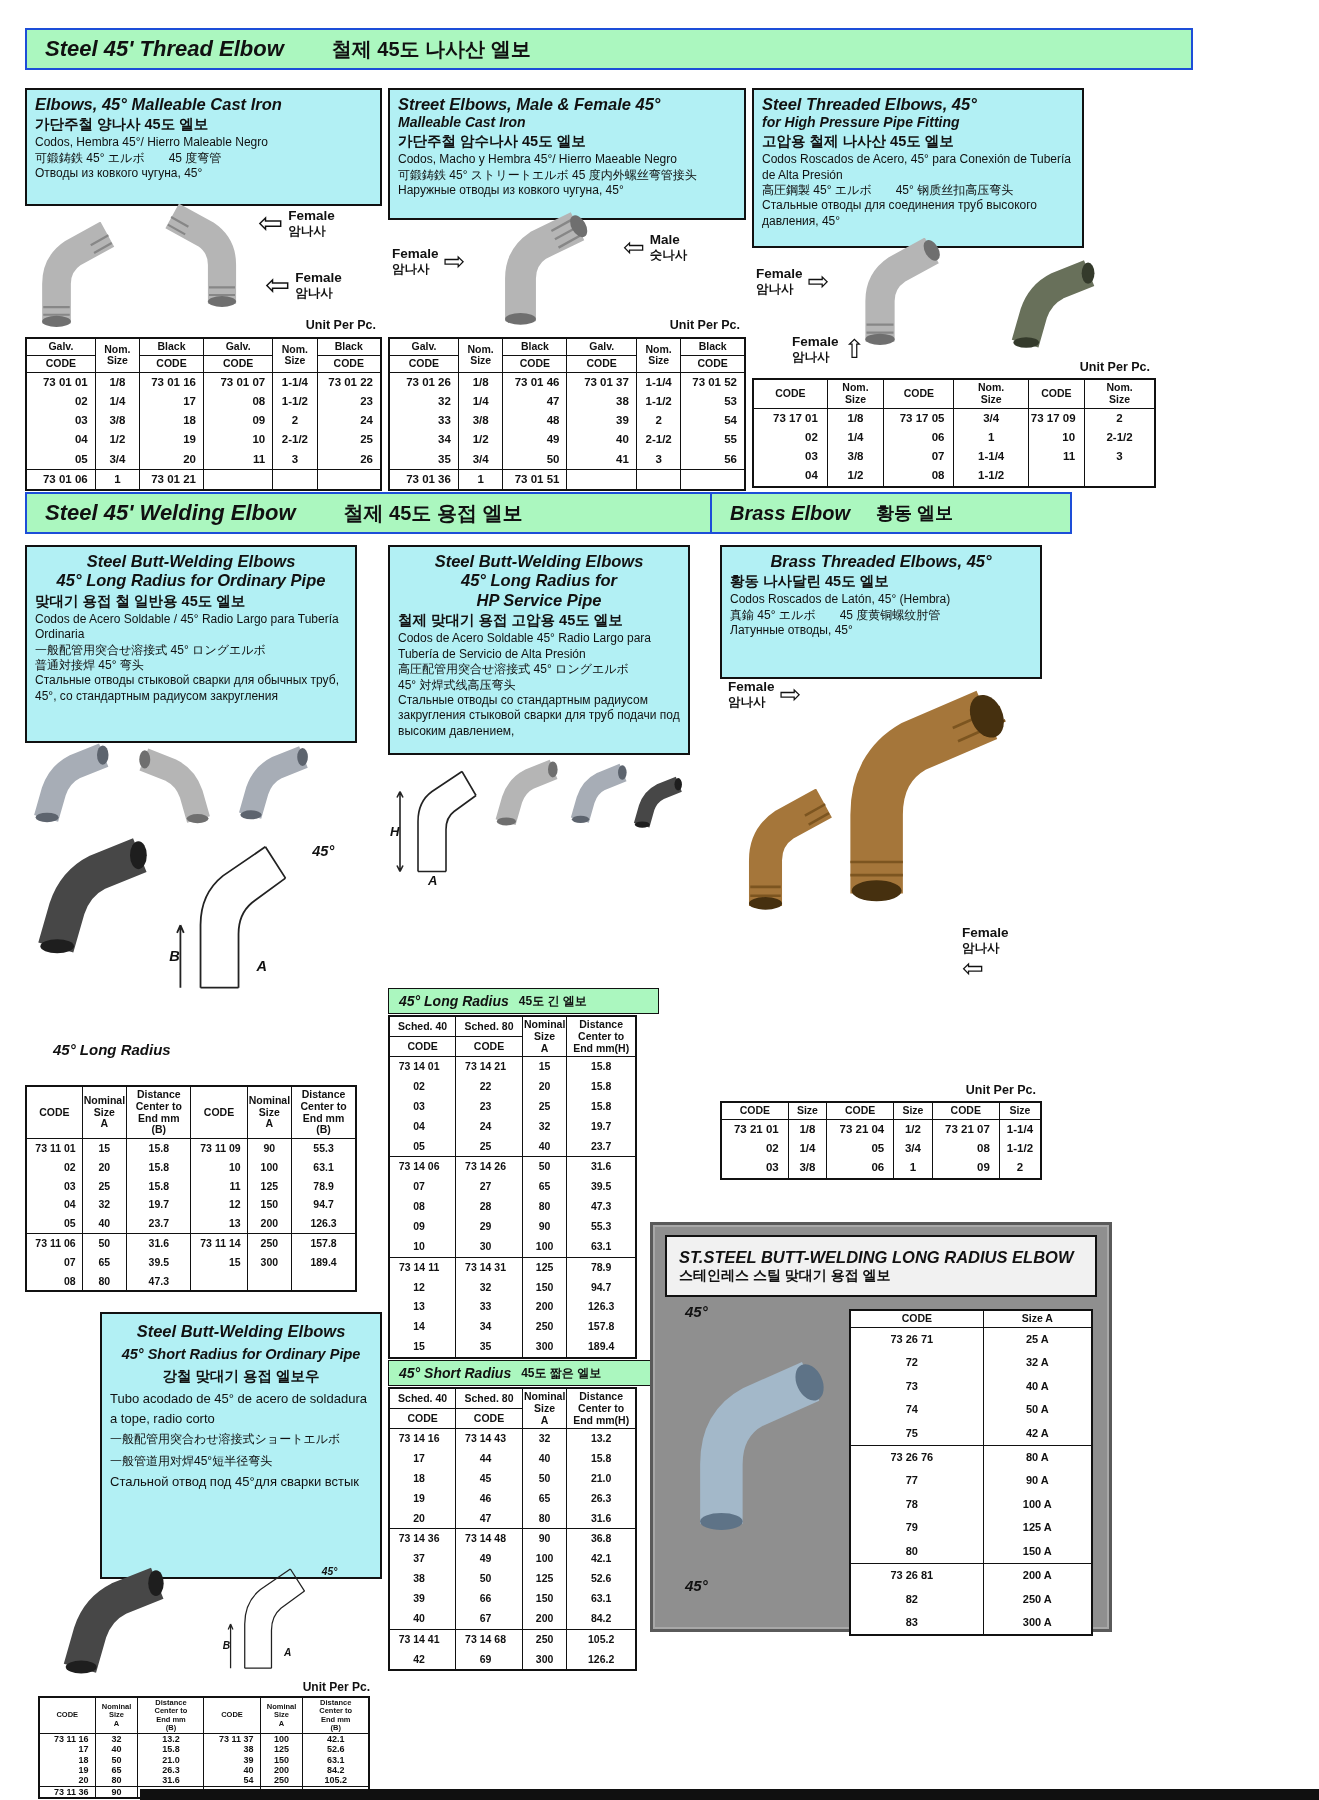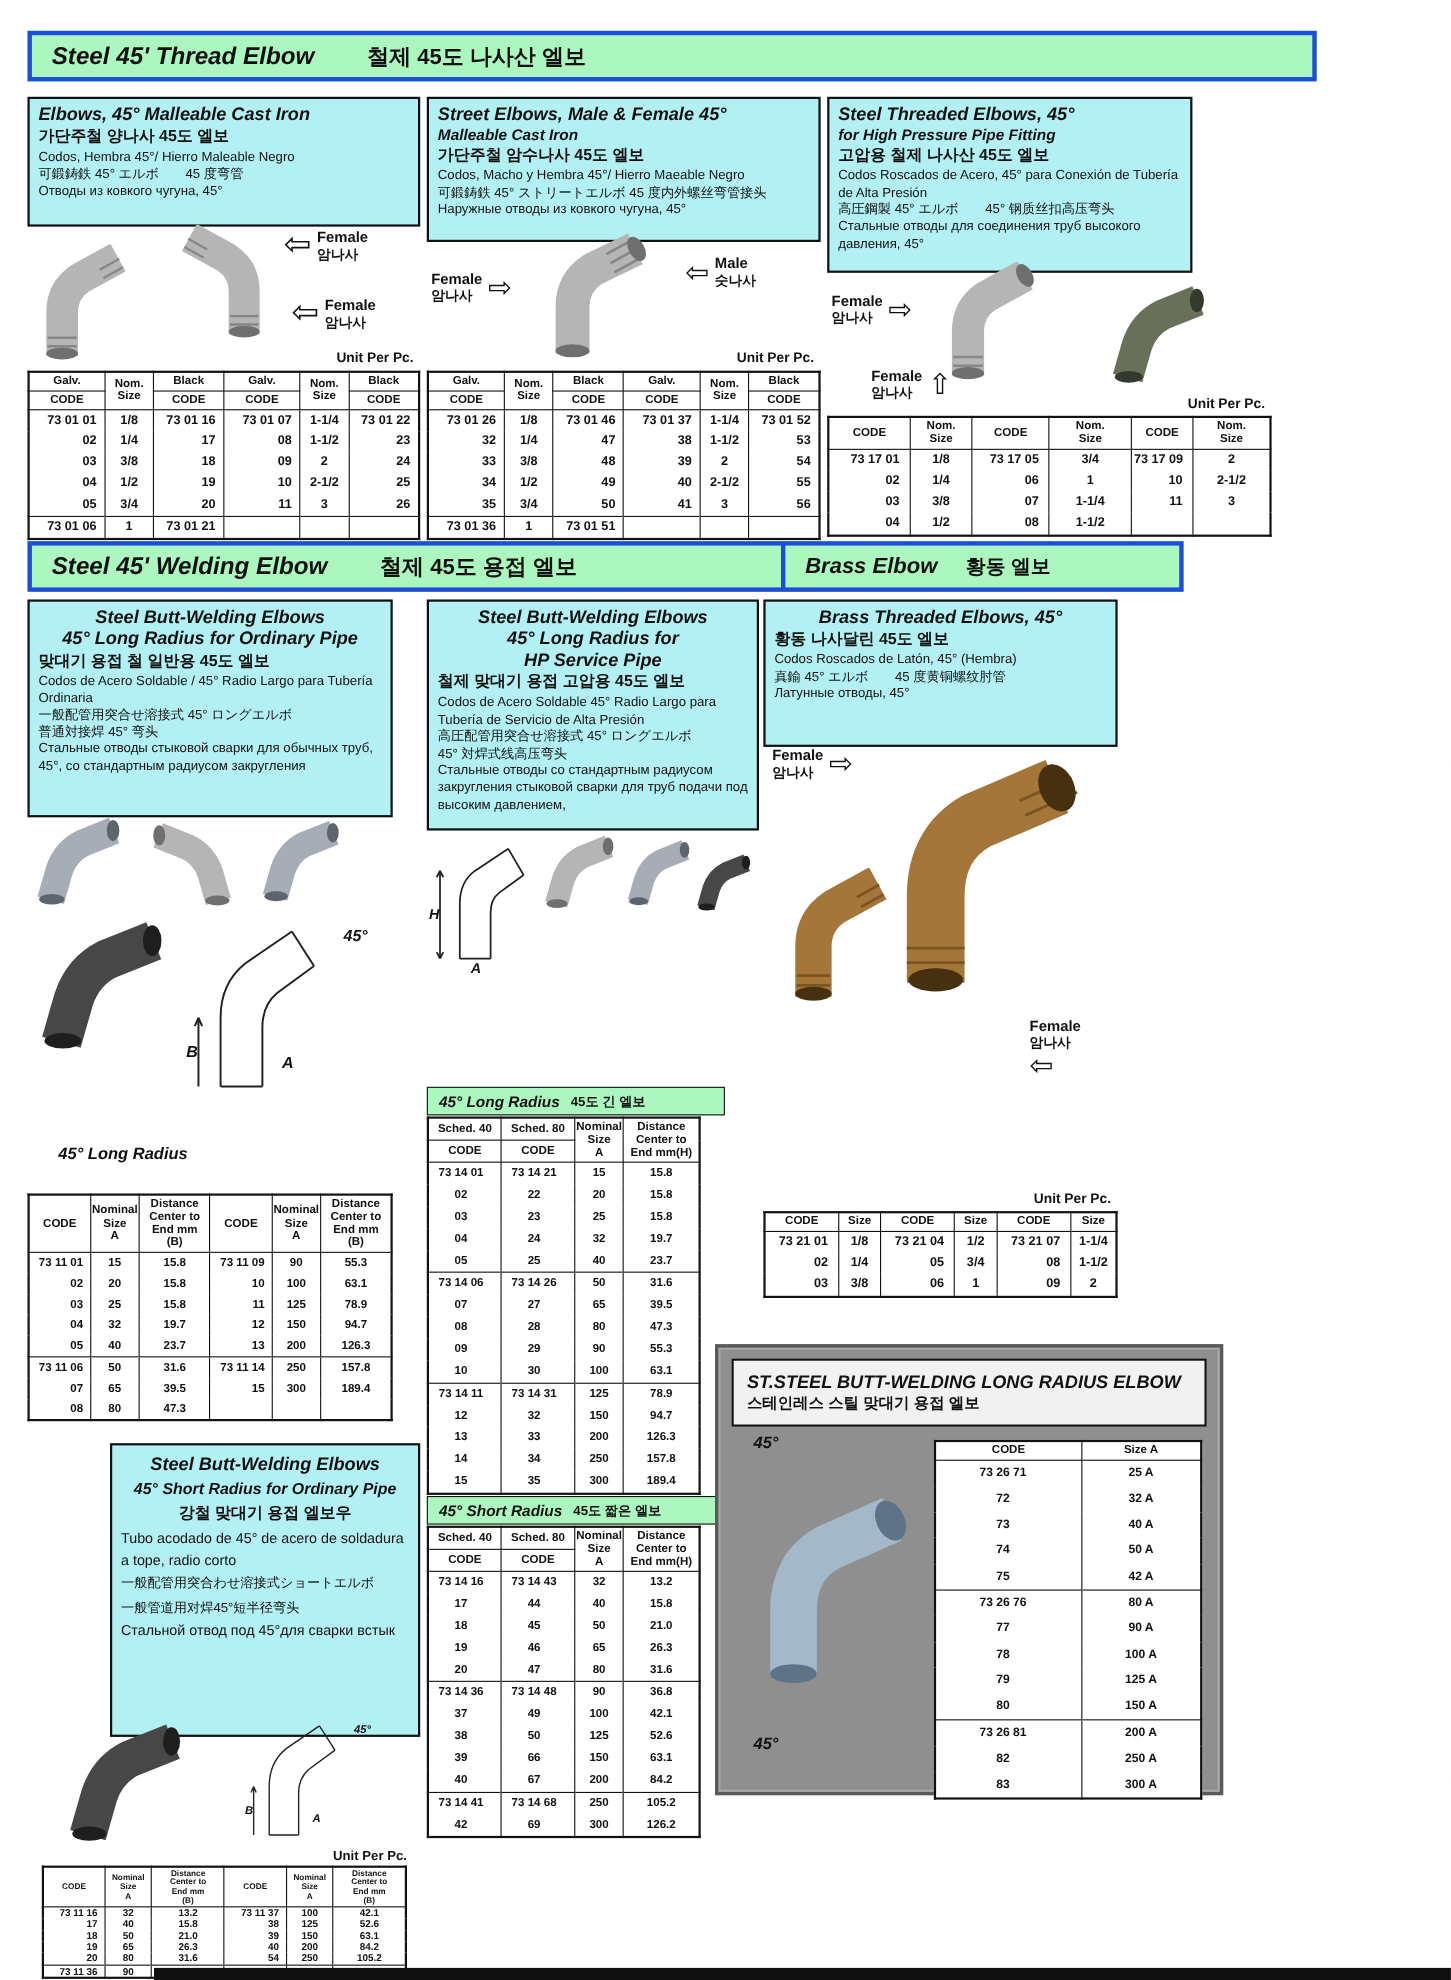--- a/index.html
+++ b/index.html
@@ -1,21 +1,21 @@
 <!DOCTYPE html>
 <html><head>
 <meta charset="utf-8">
 <style>
   html,body{margin:0;padding:0}
   body{background:#e8e8e8;font-family:"Liberation Sans",sans-serif;color:#111}
   .page{position:relative;width:1319px;height:1800px;background:#fff;overflow:hidden;margin:0 auto}
   section,.abs{position:absolute}
 
   
-  .banner{position:absolute;height:38px;background:#abf7bf;border:4px solid #1d4ed8;display:flex;align-items:center;gap:48px;padding:0 18px}
+  .banner{position:absolute;height:38px;background:#abf7bf;border:2px solid #1d4ed8;display:flex;align-items:center;gap:48px;padding:0 18px}
   .bn-en{font-size:22px;font-weight:bold;font-style:italic;white-space:nowrap}
   .bn-ko{font-size:20px;font-weight:bold;white-space:nowrap}
 
   
   .hdr{position:absolute;background:#b2f0f4;border:2px solid #111;padding:5px 8px;overflow:hidden;left:0;right:0}
   .hdr.std{position:absolute}
   .h-en{font-weight:bold;font-style:italic;font-size:16.5px;line-height:1.18}
   .h-en2{font-weight:bold;font-style:italic;font-size:14px;line-height:1.2}
   .h-ko{font-weight:bold;font-size:14.5px;line-height:1.45}
   .h-ln{font-size:12px;line-height:1.28}
@@ -817,21 +817,21 @@
           <tr>
             <td>42</td>
             <td>69</td>
             <td>300</td>
             <td>126.2</td>
           </tr>
         </tbody>
       </table>
   </section>
 
-  <section style="left:694px;top:545px;width:322px;height:645px">
+  <section style="left:720px;top:545px;width:322px;height:645px">
     <div class="hdr" style="height:120px">
       <div class="h-en ctr">Brass Threaded Elbows, 45°</div>
       <div class="h-ko">황동 나사달린 45도 엘보</div>
       <div class="h-ln">Codos Roscados de Latón, 45° (Hembra)</div>
       <div class="h-ln">真鍮 45° エルボ　　45 度黄铜螺纹肘管</div>
       <div class="h-ln">Латунные отводы, 45°</div>
     </div>
     <div class="figs" style="top:124px;width:322px;height:430px">
       <div class="callout" style="left:8px;top:10px">
         <span>

